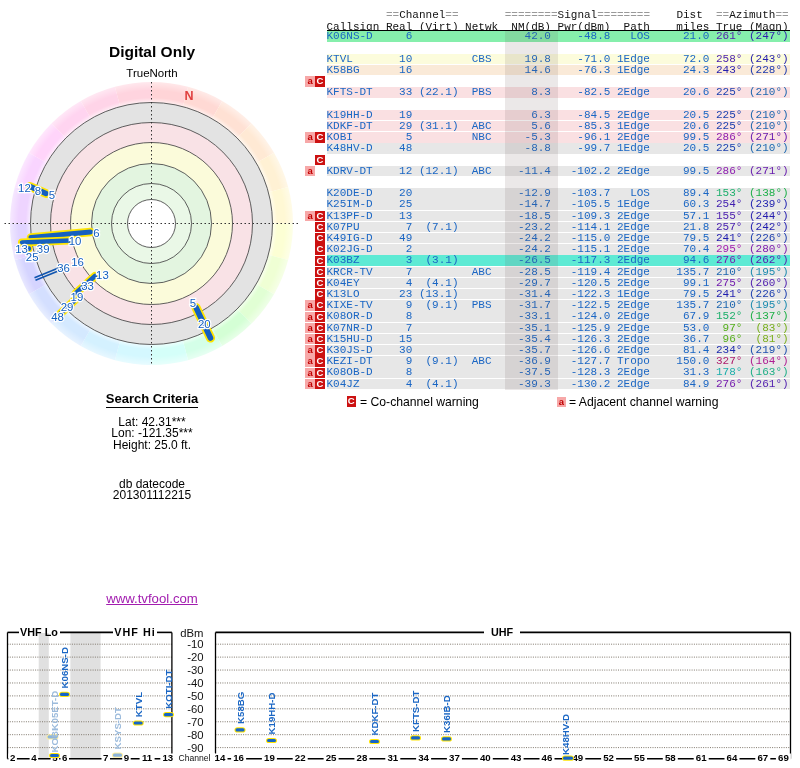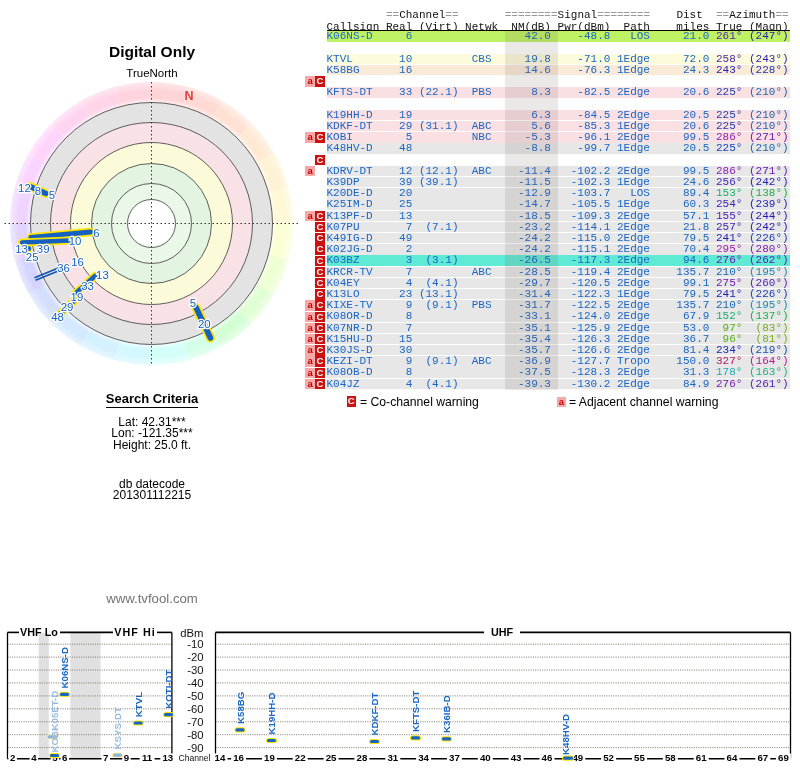--- a/index.html
+++ b/index.html
@@ -106,21 +106,21 @@
       <text x="53.6" y="244.5" text-anchor="middle" font-size="11.4" font-weight="500" fill="#1560c0" stroke="#ffffff" stroke-width="2.4" paint-order="stroke">48</text>
       <text x="188.8" y="231.2" text-anchor="middle" font-size="11.4" font-weight="500" fill="#1560c0" stroke="#ffffff" stroke-width="2.4" paint-order="stroke">5</text>
       <text x="200.3" y="251.5" text-anchor="middle" font-size="11.4" font-weight="500" fill="#1560c0" stroke="#ffffff" stroke-width="2.4" paint-order="stroke">20</text>
       <text x="185.0" y="24.0" text-anchor="middle" font-size="12.5" font-weight="bold" fill="#e04040">N</text>
     </svg>
 <div class="hdr">
       <pre>         <span class="gy">==</span>Channel<span class="gy">==</span>       <span class="gy">========</span>Signal<span class="gy">========</span>    Dist  <span class="gy">==</span>Azimuth<span class="gy">==</span>
 Callsign Real (Virt) Netwk  NM(dB) Pwr(dBm)  Path    miles True (Magn)</pre>
     </div>
     <div class="hdrline"></div>
-<div class="trow" style="top:31.4px;background:#bef264">
+<div class="trow" style="top:31.4px;background:#86efac">
       <pre>K06NS-D     6                 42.0    -48.8   LOS     21.0 <span style="color:hsl(261,72%,40%)">261°</span> <span style="color:hsl(247,72%,40%)">(247°)</span></pre>
     </div>
     <div class="trow" style="top:53.8px;background:#fcfcdc">
       <pre>KTVL       10         CBS     19.8    -71.0 1Edge     72.0 <span style="color:hsl(258,72%,40%)">258°</span> <span style="color:hsl(243,72%,40%)">(243°)</span></pre>
     </div>
     <div class="trow" style="top:65.0px;background:#faead8">
       <pre>K58BG      16                 14.6    -76.3 1Edge     24.3 <span style="color:hsl(243,72%,40%)">243°</span> <span style="color:hsl(228,72%,40%)">(228°)</span></pre>
     </div>
     <div class="trow" style="top:88px;background:#fae0e2">
       <pre>K05ET-D     5                  9.0    -81.9   LOS     89.4 <span style="color:hsl(153,72%,40%)">153°</span> <span style="color:hsl(138,72%,40%)">(138°)</span></pre>
@@ -135,23 +135,20 @@
       <pre>KDKF-DT    29 (31.1)  ABC      5.6    -85.3 1Edge     20.6 <span style="color:hsl(225,72%,40%)">225°</span> <span style="color:hsl(210,72%,40%)">(210°)</span></pre>
     </div>
     <div class="trow" style="top:132.2px;background:#fae0e2">
       <pre>KOBI        5         NBC     -5.3    -96.1 2Edge     99.5 <span style="color:hsl(286,72%,40%)">286°</span> <span style="color:hsl(271,72%,40%)">(271°)</span></pre>
     </div>
     <div class="trow" style="top:143.4px;background:#e7e7e7">
       <pre>K48HV-D    48                 -8.8    -99.7 1Edge     20.5 <span style="color:hsl(225,72%,40%)">225°</span> <span style="color:hsl(210,72%,40%)">(210°)</span></pre>
     </div>
     <div class="trow" style="top:165.8px;background:#e7e7e7">
       <pre>KDRV-DT    12 (12.1)  ABC    -11.4   -102.2 2Edge     99.5 <span style="color:hsl(286,72%,40%)">286°</span> <span style="color:hsl(271,72%,40%)">(271°)</span></pre>
-    </div>
-    <div class="trow" style="top:177.0px;background:#e7e7e7">
-      <pre>K39DP      39 (39.1)         -11.5   -102.3 1Edge     24.6 <span style="color:hsl(256,72%,40%)">256°</span> <span style="color:hsl(242,72%,40%)">(242°)</span></pre>
     </div>
     <div class="trow" style="top:188.2px;background:#e7e7e7">
       <pre>K20DE-D    20                -12.9   -103.7   LOS     89.4 <span style="color:hsl(153,72%,40%)">153°</span> <span style="color:hsl(138,72%,40%)">(138°)</span></pre>
     </div>
     <div class="trow" style="top:199.4px;background:#e7e7e7">
       <pre>K25IM-D    25                -14.7   -105.5 1Edge     60.3 <span style="color:hsl(254,72%,40%)">254°</span> <span style="color:hsl(239,72%,40%)">(239°)</span></pre>
     </div>
     <div class="trow" style="top:210.6px;background:#e7e7e7">
       <pre>K13PF-D    13                -18.5   -109.3 2Edge     57.1 <span style="color:hsl(259,72%,40%)">155°</span> <span style="color:hsl(244,72%,40%)">(244°)</span></pre>
     </div>
@@ -235,21 +232,21 @@
 <div class="bc" style="left:346.5px;top:396.2px">C</div>
     <div class="leg" style="left:360px;top:395.4px">= Co-channel warning</div>
     <div class="ba" style="left:556.5px;top:396.6px">a</div>
     <div class="leg" style="left:569px;top:395.4px">= Adjacent channel warning</div>
 <div class="sc" style="top:391px;font-size:13px;font-weight:bold"><span style="border-bottom:1.6px solid #000;padding-bottom:1px">Search Criteria</span></div>
     <div class="sc" style="top:414.5px;font-size:12px">Lat: 42.31***</div>
     <div class="sc" style="top:426px;font-size:12px">Lon: -121.35***</div>
     <div class="sc" style="top:437.5px;font-size:12px">Height: 25.0 ft.</div>
     <div class="sc" style="top:476.5px;font-size:12px">db datecode</div>
     <div class="sc" style="top:488px;font-size:12px">201301112215</div>
-    <div class="sc" style="top:590.8px;font-size:13.2px"><span style="color:#737373;">www.tvfool.com</span></div>
+    <div class="sc" style="top:590.8px;font-size:13.2px"><span style="color:#a21caf;text-decoration:underline">www.tvfool.com</span></div>
 <svg class="chart" width="800" height="148" viewBox="0 0 800 148" font-family="Liberation Sans, sans-serif">
       <rect x="38.7" y="13.0" width="10.1" height="125.7" fill="#e0e0e0"></rect>
       <rect x="70.4" y="13.0" width="30.2" height="125.7" fill="#e0e0e0"></rect>
       <line x1="7.5" y1="24.20" x2="171.9" y2="24.20" stroke="#7a7266" stroke-width="0.95" stroke-dasharray="1,1.3"></line>
       <line x1="215.5" y1="24.20" x2="790.5" y2="24.20" stroke="#7a7266" stroke-width="0.95" stroke-dasharray="1,1.3"></line>
       <line x1="7.5" y1="37.12" x2="171.9" y2="37.12" stroke="#7a7266" stroke-width="0.95" stroke-dasharray="1,1.3"></line>
       <line x1="215.5" y1="37.12" x2="790.5" y2="37.12" stroke="#7a7266" stroke-width="0.95" stroke-dasharray="1,1.3"></line>
       <line x1="7.5" y1="50.05" x2="171.9" y2="50.05" stroke="#7a7266" stroke-width="0.95" stroke-dasharray="1,1.3"></line>
       <line x1="215.5" y1="50.05" x2="790.5" y2="50.05" stroke="#7a7266" stroke-width="0.95" stroke-dasharray="1,1.3"></line>
       <line x1="7.5" y1="62.98" x2="171.9" y2="62.98" stroke="#7a7266" stroke-width="0.95" stroke-dasharray="1,1.3"></line>

